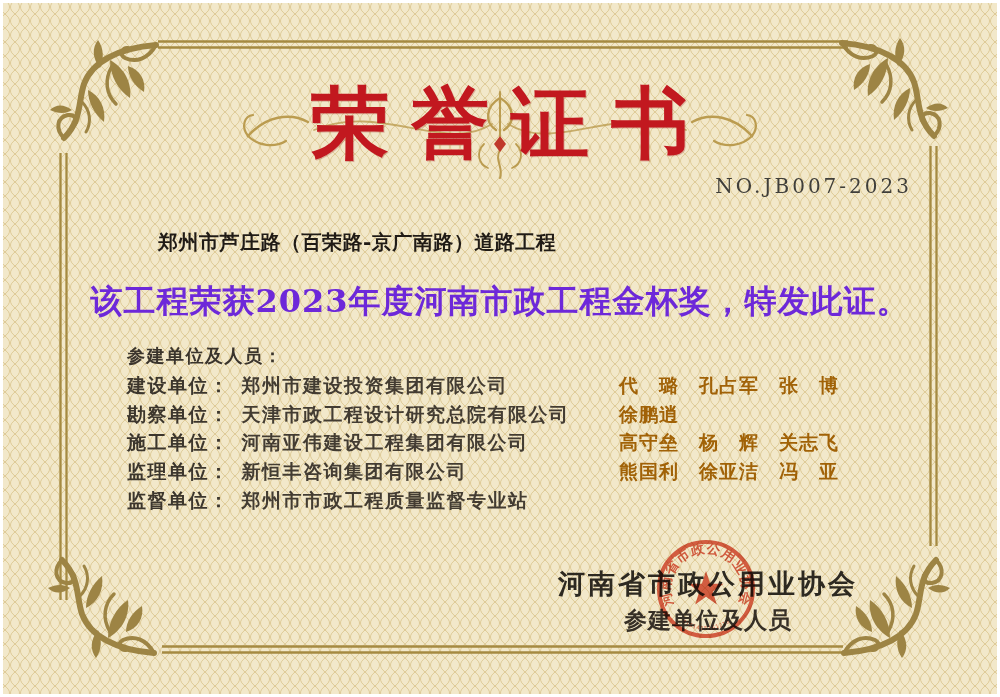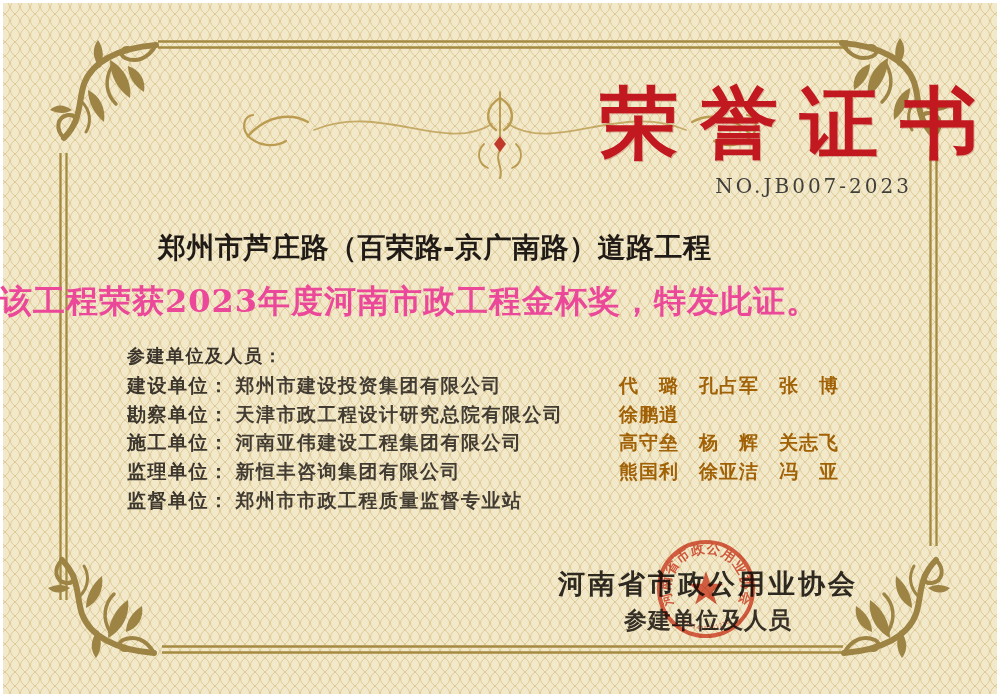--- a/index.html
+++ b/index.html
@@ -7,52 +7,52 @@
     position:relative;
     width:1000px;height:697px;
     overflow:hidden;
     font-family:"DejaVu Serif","Liberation Serif",serif;
   }
   .bg-svg,.frame-svg{position:absolute;left:0;top:0;}
   
   .title-flourish{position:absolute;left:240px;top:84px;z-index:1;}
   .cert-title{
     position:absolute;left:0;right:0;top:84px;z-index:2;
-    margin:0;text-align:right;
+    margin:0;text-align:center;
     font-size:78px;font-weight:700;line-height:1.0;
     color:#c2181f;letter-spacing:22px;text-indent:22px;
     text-shadow:1px 1px 0 rgba(150,20,20,.25);
   }
   .cert-no{
     position:absolute;top:174px;left:560px;width:352px;
     text-align:right;font-size:20px;letter-spacing:3px;
     color:#3f3e3a;font-family:"DejaVu Serif","Liberation Serif",serif;
   }
   .project-name{
     position:absolute;top:229px;left:158px;
     font-family:"DejaVu Sans","Liberation Sans",sans-serif;
-    font-size:28px;font-weight:800;color:#201b16;letter-spacing:0.5px;
+    font-size:20px;font-weight:800;color:#201b16;letter-spacing:0.5px;
   }
   .award-line{
     position:absolute;top:280px;left:0;right:0;
-    text-align:left;
-    font-size:32px;font-weight:700;color:#ec4899;letter-spacing:1px;
+    text-align:center;
+    font-size:32px;font-weight:700;color:#6d28d9;letter-spacing:1px;
   }
   .participants{position:absolute;left:127px;top:344px;width:810px;}
   .p-header{
     font-size:18px;font-weight:700;color:#3a342c;
     height:27px;letter-spacing:1.5px;
   }
   .unit-row{
     position:relative;height:28.7px;line-height:28.7px;
     font-size:19px;font-weight:700;color:#433c32;letter-spacing:1.5px;
     white-space:nowrap;
   }
   .u-label{color:#3c362d;margin-top:28px;}
-  .u-name{color:#433c32;margin-left:6px;}
+  .u-name{color:#433c32;margin-left:12px;}
   .u-people{
     position:absolute;left:492px;top:0;
     color:#a16207;letter-spacing:1px;
   }
   .issuer-name{
     position:absolute;top:566px;left:553px;width:310px;
     text-align:center;font-size:27px;font-weight:700;
     color:#2d2921;letter-spacing:3px;z-index:3;
   }
   .issue-date{

